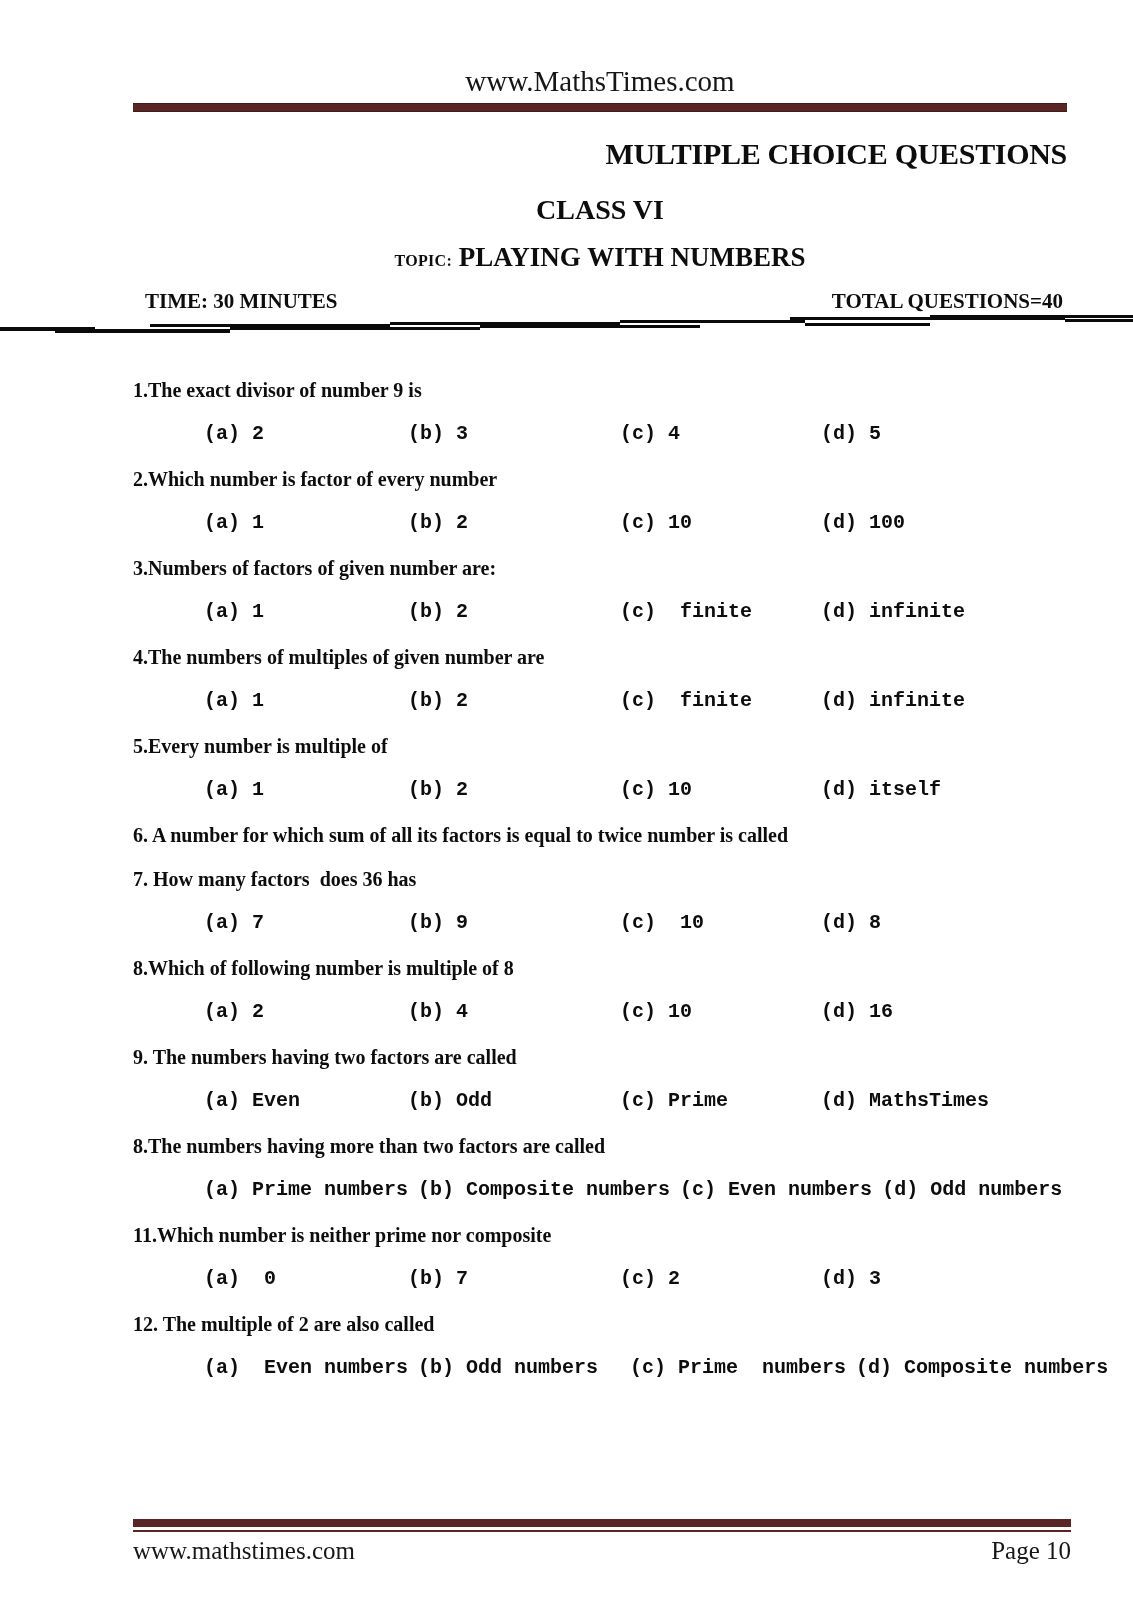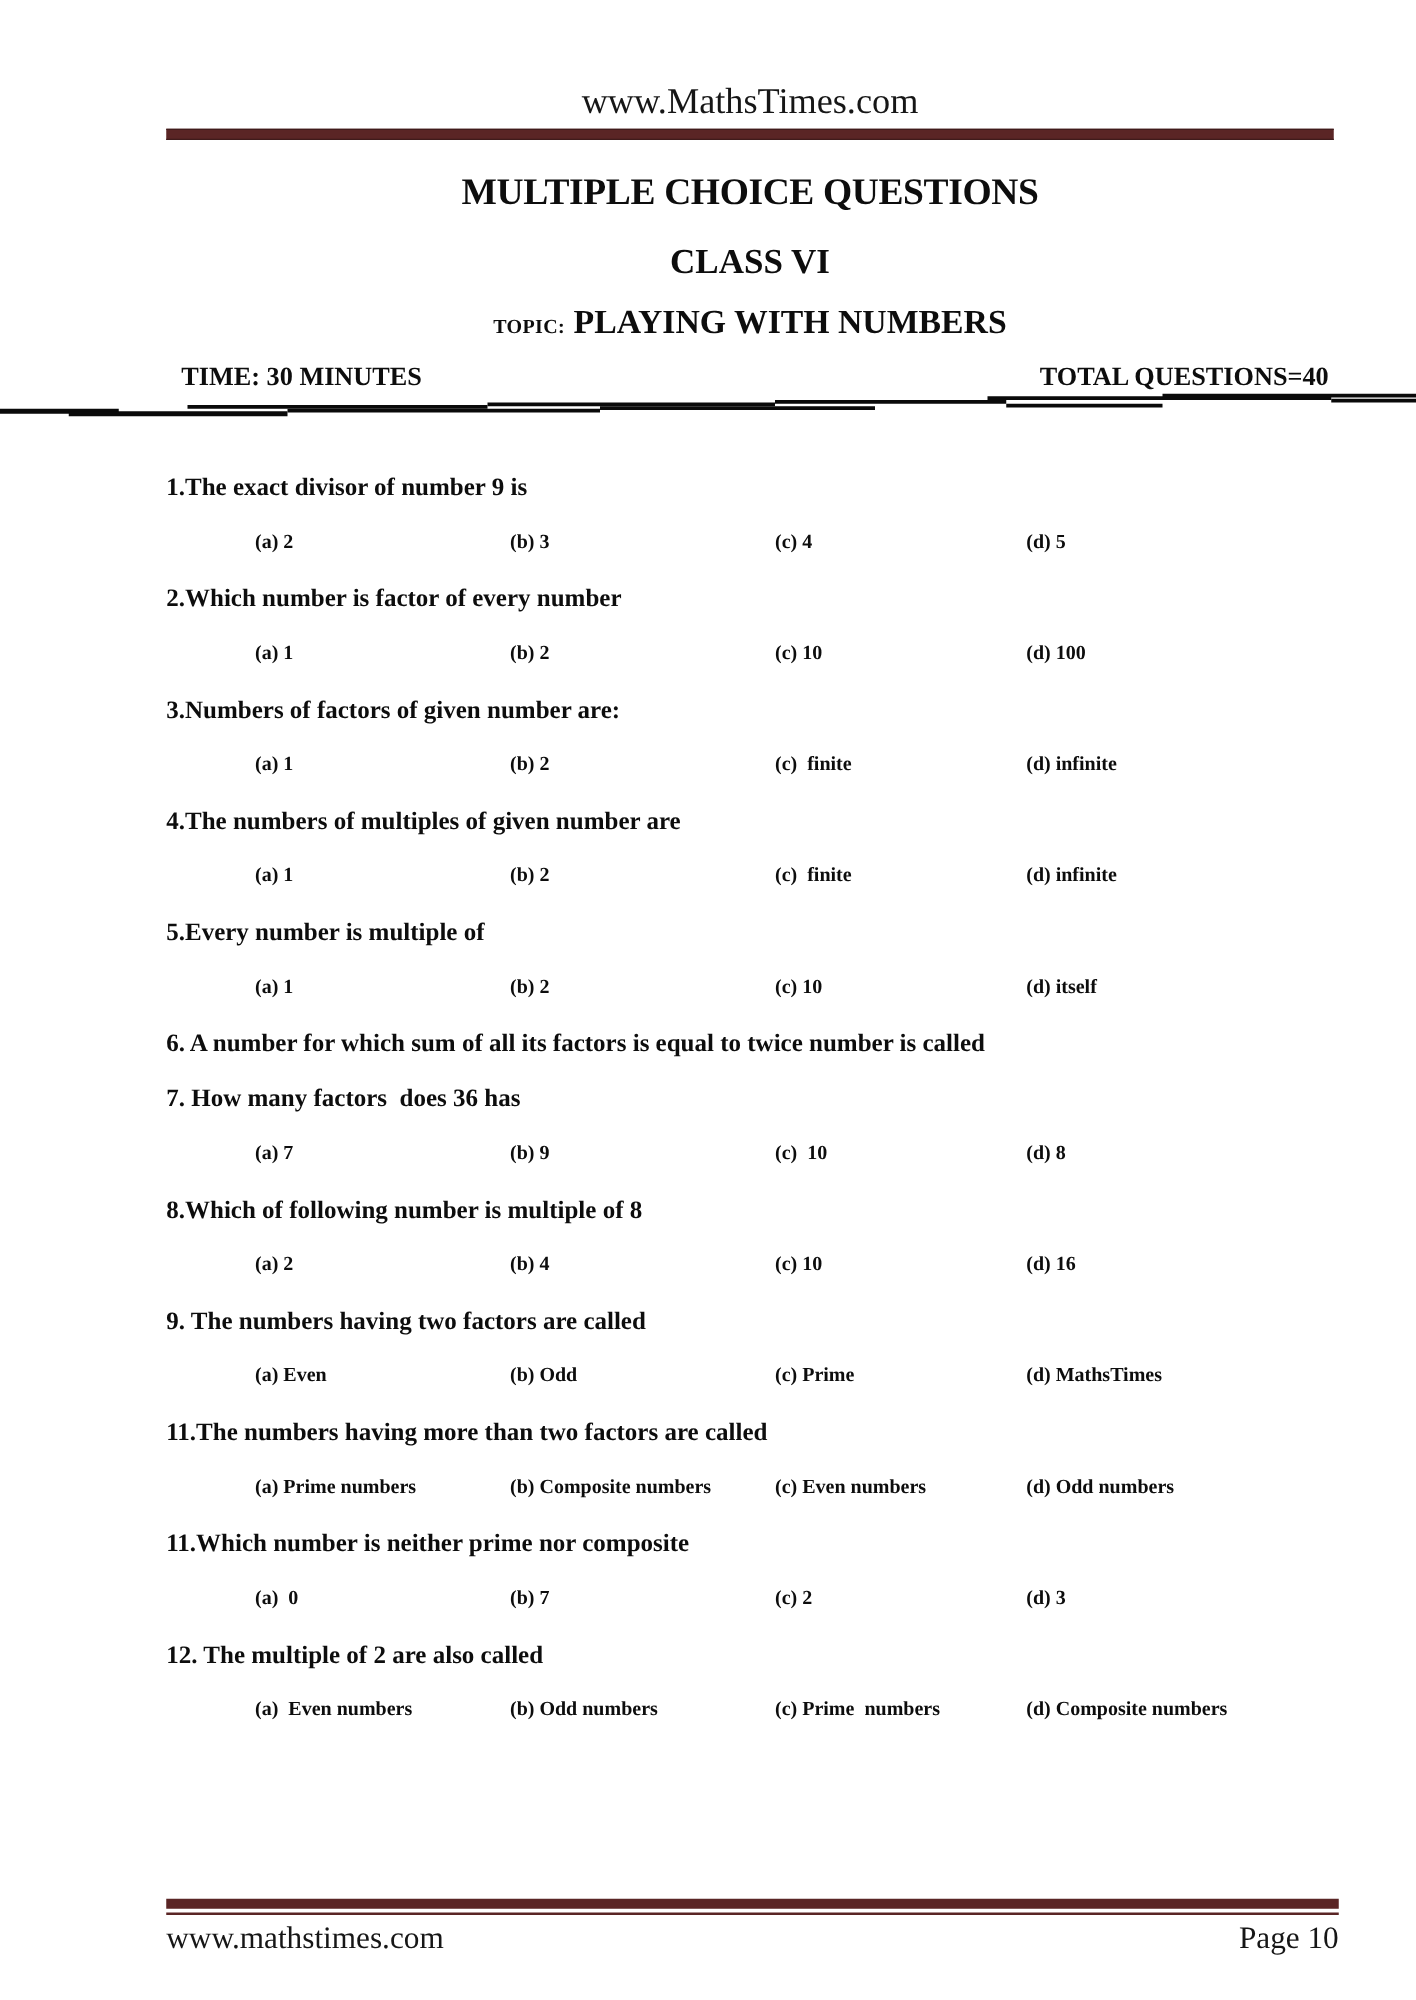--- a/index.html
+++ b/index.html
@@ -44,20 +44,21 @@
     border-top: 1px solid #3f1b1b;
     border-bottom: 1px solid #3f1b1b;
     box-sizing: border-box;
   }
   .main-title {
     top: 137px;
     font-size: 30px;
     line-height: 34px;
     font-weight: bold;
     letter-spacing: -0.3px;
+    text-align: right;
   }
   .class-title {
     top: 194px;
     font-size: 28px;
     line-height: 32px;
     font-weight: bold;
   }
   .topic-line {
     top: 242px;
     font-size: 27px;
@@ -99,24 +100,25 @@
   .q-text {
     font-size: 20px;
     line-height: 24px;
     font-weight: bold;
     margin: 0 0 20px 0;
     white-space: pre-wrap;
   }
   .opts {
     display: flex;
     padding-left: 71px;
-    font-size: 16px;
+    font-size: 20px;
     line-height: 24px;
     font-weight: bold;
     margin: 0 0 21px 0;
+    font-family: Liberation Mono, monospace;
   }
   .opt {
     flex: 0 0 auto;
     white-space: pre;
     padding-right: 10px;
     box-sizing: border-box;
   }
   .opt:nth-child(1) { min-width: 204px; }
   .opt:nth-child(2) { min-width: 212px; }
   .opt:nth-child(3) { min-width: 201px; }
@@ -265,21 +267,21 @@
       <div class="q-text">9. The numbers having two factors are called</div>
       <div class="opts">
         <span class="opt">(a) Even</span>
         <span class="opt">(b) Odd</span>
         <span class="opt">(c) Prime</span>
         <span class="opt">(d) MathsTimes</span>
       </div>
     </div>
 
     <div class="q-block">
-      <div class="q-text">11.The numbers having more than two factors are called</div>
+      <div class="q-text">8.The numbers having more than two factors are called</div>
       <div class="opts">
         <span class="opt">(a) Prime numbers</span>
         <span class="opt">(b) Composite numbers</span>
         <span class="opt">(c) Even numbers</span>
         <span class="opt">(d) Odd numbers</span>
       </div>
     </div>
 
     <div class="q-block">
       <div class="q-text">11.Which number is neither prime nor composite</div>

